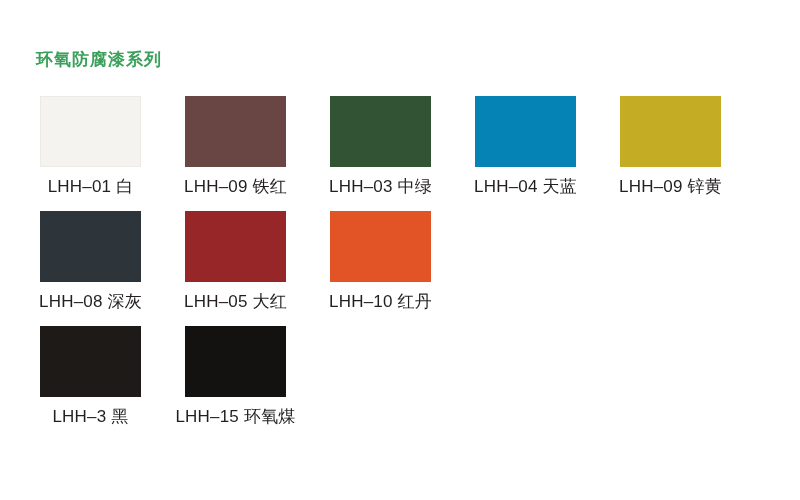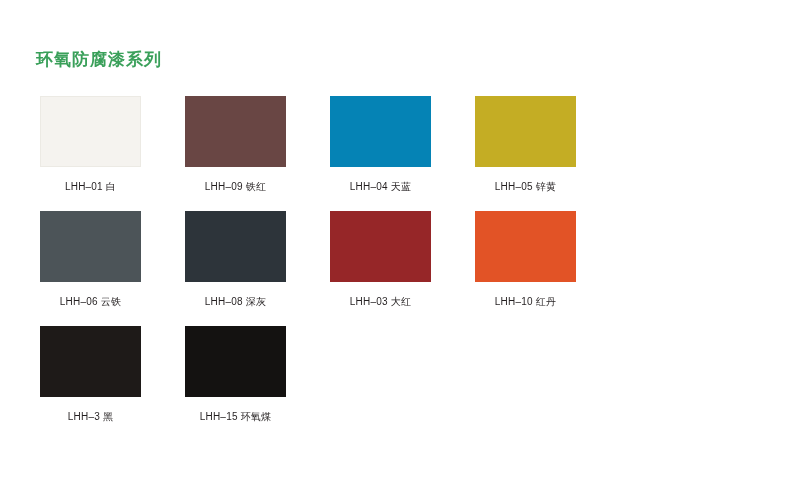--- a/index.html
+++ b/index.html
@@ -52,21 +52,21 @@
   .swatch-chip {
     width: 101px;
     height: 71px;
     box-sizing: border-box;
   }
   .swatch-chip.has-border {
     border: 1px solid #eceae4;
   }
   .swatch-label {
     margin-top: 13px;
-    font-size: 10px;
+    font-size: 17px;
     color: #231f20;
     line-height: 14px;
     white-space: nowrap;
     text-align: center;
     letter-spacing: 0.2px;
   }
 </style>
 </head>
 <body style="background: rgb(255, 255, 255);">
 
@@ -78,40 +78,40 @@
     <div class="swatch-row">
         <div class="swatch-cell">
           <div class="swatch-chip has-border" style="background: rgb(245, 243, 239);"></div>
           <div class="swatch-label">LHH–01 白</div>
         </div>
         <div class="swatch-cell">
           <div class="swatch-chip" style="background: rgb(105, 70, 68);"></div>
           <div class="swatch-label">LHH–09 铁红</div>
         </div>
         <div class="swatch-cell">
+          <div class="swatch-chip" style="background: rgb(50, 83, 52);"></div>
+          <div class="swatch-label">LHH–03 中绿</div>
+        </div>
+        <div class="swatch-cell">
           <div class="swatch-chip" style="background: rgb(5, 131, 181);"></div>
           <div class="swatch-label">LHH–04 天蓝</div>
         </div>
         <div class="swatch-cell">
           <div class="swatch-chip" style="background: rgb(196, 173, 36);"></div>
-          <div class="swatch-label">LHH–05 锌黄</div>
+          <div class="swatch-label">LHH–09 锌黄</div>
         </div>
       </div>
     <div class="swatch-row">
-        <div class="swatch-cell">
-          <div class="swatch-chip" style="background: rgb(76, 84, 88);"></div>
-          <div class="swatch-label">LHH–06 云铁</div>
-        </div>
         <div class="swatch-cell">
           <div class="swatch-chip" style="background: rgb(45, 52, 58);"></div>
           <div class="swatch-label">LHH–08 深灰</div>
         </div>
         <div class="swatch-cell">
           <div class="swatch-chip" style="background: rgb(150, 38, 40);"></div>
-          <div class="swatch-label">LHH–03 大红</div>
+          <div class="swatch-label">LHH–05 大红</div>
         </div>
         <div class="swatch-cell">
           <div class="swatch-chip" style="background: rgb(226, 83, 38);"></div>
           <div class="swatch-label">LHH–10 红丹</div>
         </div>
       </div>
     <div class="swatch-row">
         <div class="swatch-cell">
           <div class="swatch-chip" style="background: rgb(30, 26, 24);"></div>
           <div class="swatch-label">LHH–3 黑</div>

